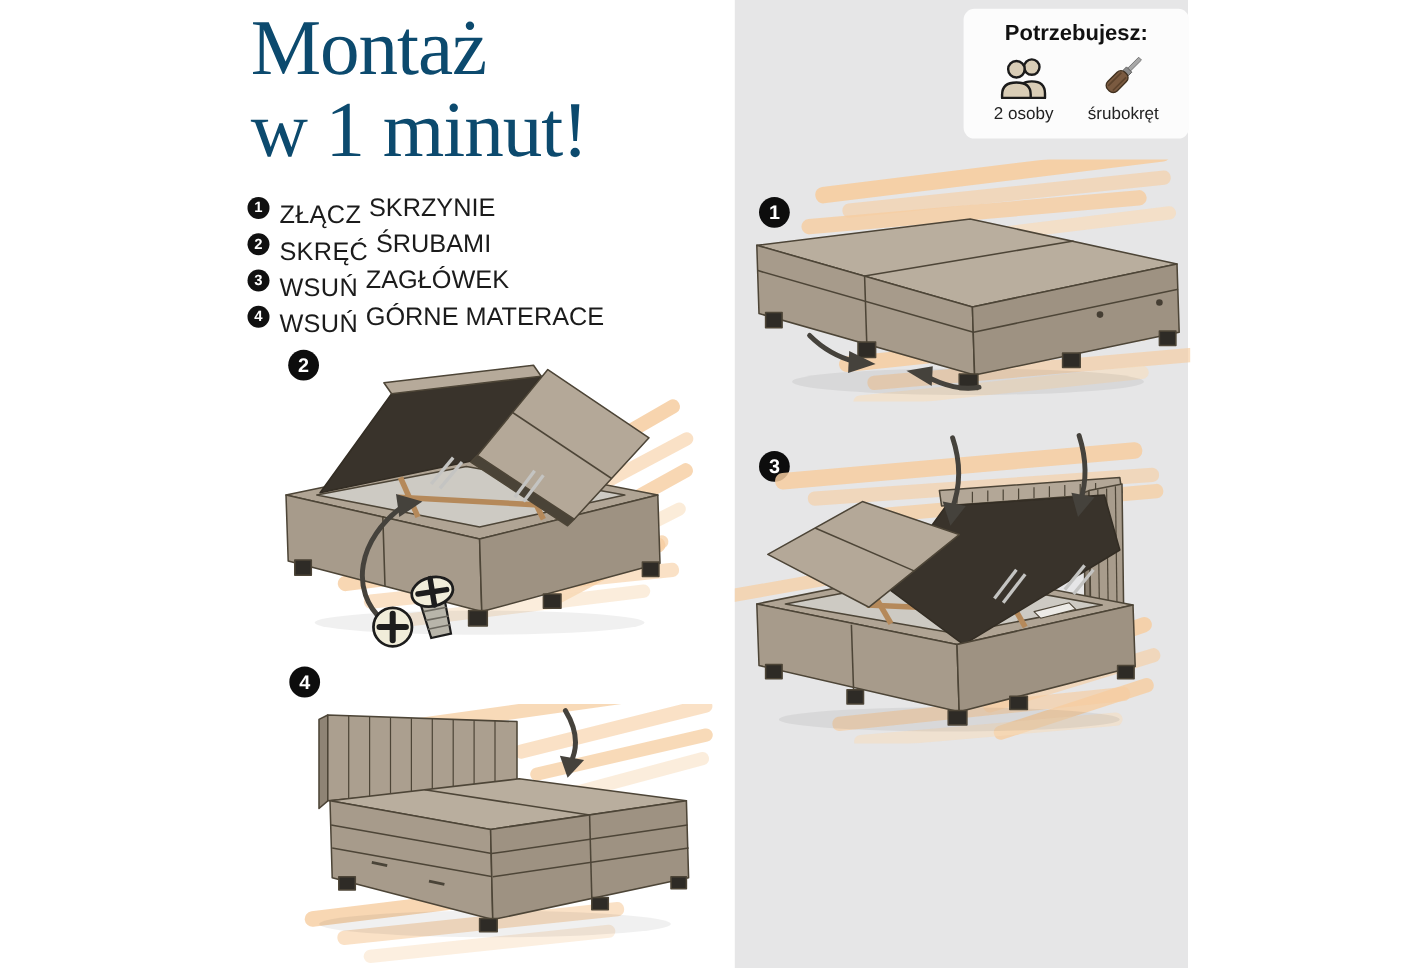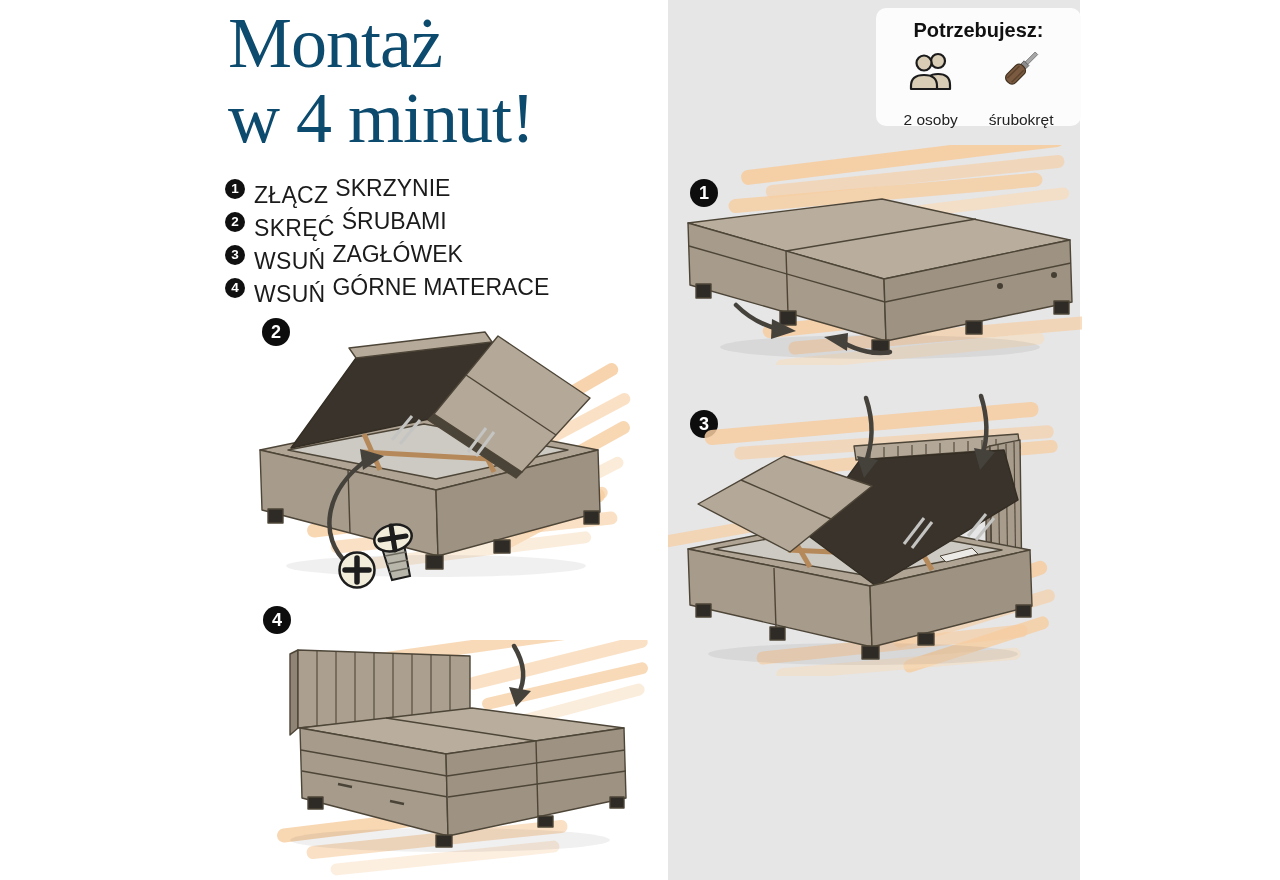--- a/index.html
+++ b/index.html
@@ -17,21 +17,21 @@
   .mini-badge{flex:0 0 auto;width:20px;height:20px;margin-right:9px;border-radius:50%;
               background:#101010;color:#ffffff;font-size:13.5px;font-weight:700;
               display:flex;align-items:center;justify-content:center;}
   
   .needs-card{position:absolute;left:876px;top:8px;width:205px;height:118px;background:#fcfcfc;
               border-radius:10px;text-align:center;}
   .needs-title{margin-top:11px;font-size:20px;font-weight:700;color:#111;}
   .needs-items{display:flex;justify-content:space-around;align-items:flex-end;padding:4px 12px 0 12px;}
   .needs-item{display:flex;flex-direction:column;align-items:center;}
   .needs-item svg{display:block;}
-  .needs-label{margin-top:19px;font-size:15.5px;color:#222;}
+  .needs-label{margin-top:3px;font-size:15.5px;color:#222;}
   
   .badge{position:absolute;width:28px;height:28px;border-radius:50%;background:#0d0d0d;color:#fff;
          font-size:18px;font-weight:700;display:flex;align-items:center;justify-content:center;}
   .badge-1{left:690px;top:179px;}
   .badge-2{left:262px;top:318px;}
   .badge-3{left:690px;top:410px;}
   .badge-4{left:263px;top:606px;}
   
   .figure{position:absolute;}
   .figure svg{display:block;}
@@ -42,21 +42,21 @@
 </style>
 </head>
 <body>
 
 <div class="canvas">
 
   <div class="right-panel"></div>
 
   <h1 class="title">
     <span>Montaż</span>
-    <span>w 4 minut!</span>
+    <span>w 1 minut!</span>
   </h1>
 
   <ul class="steps">
     <li>
       <span class="mini-badge">1</span>
       <b>ZŁĄCZ</b>
       <span>SKRZYNIE</span>
     </li>
     <li>
       <span class="mini-badge">2</span>

